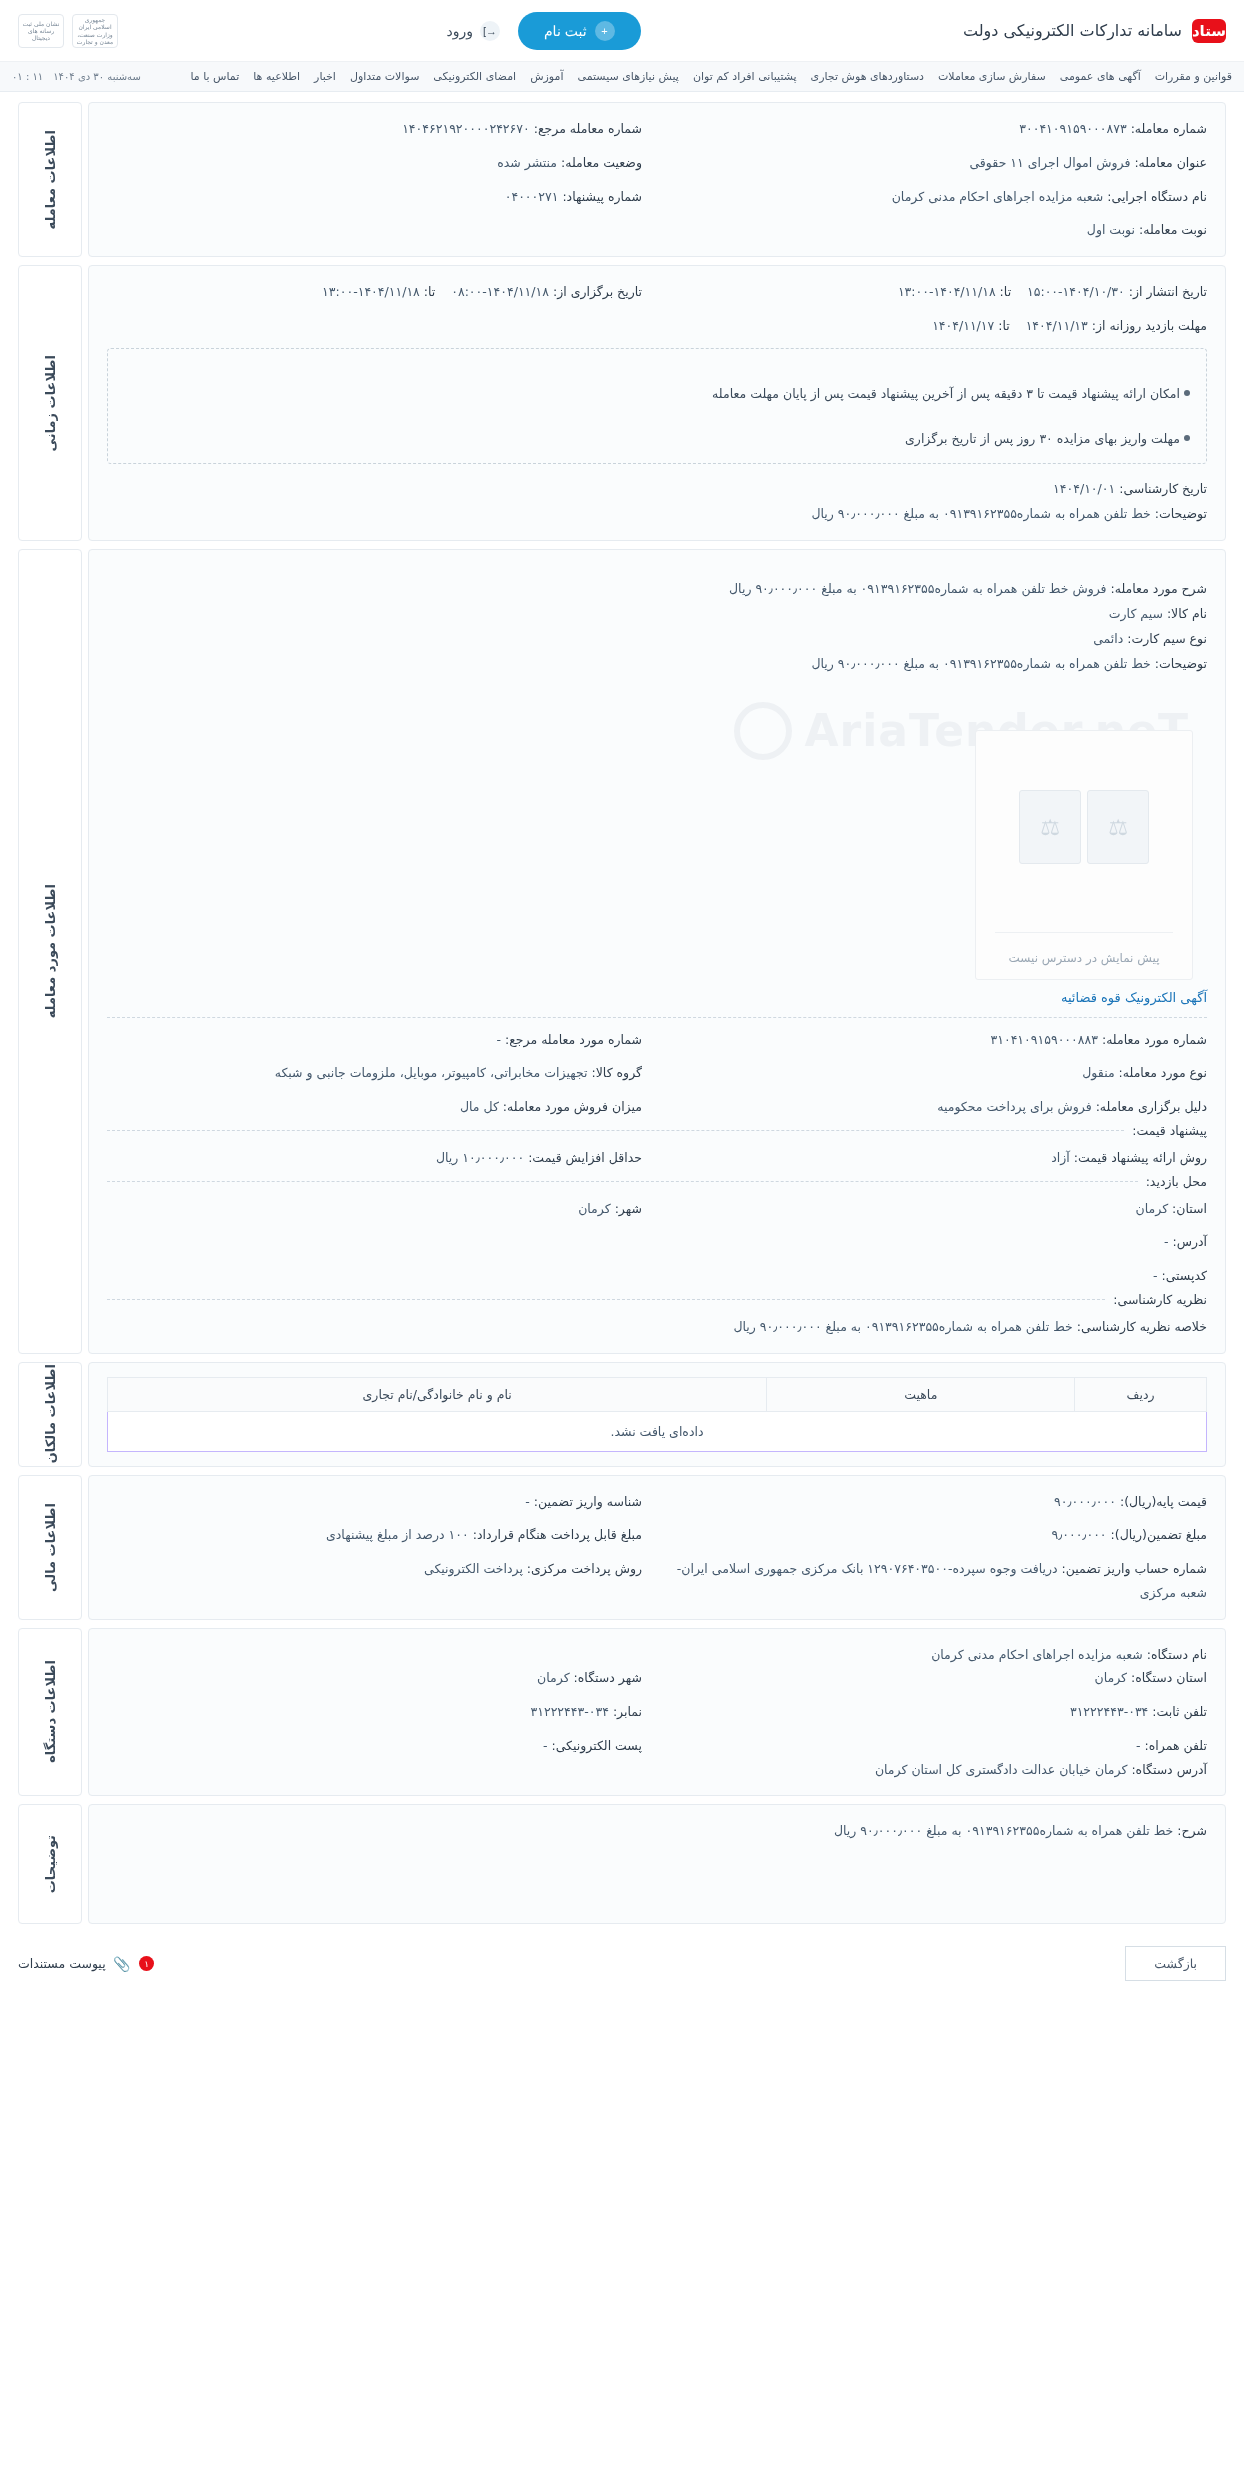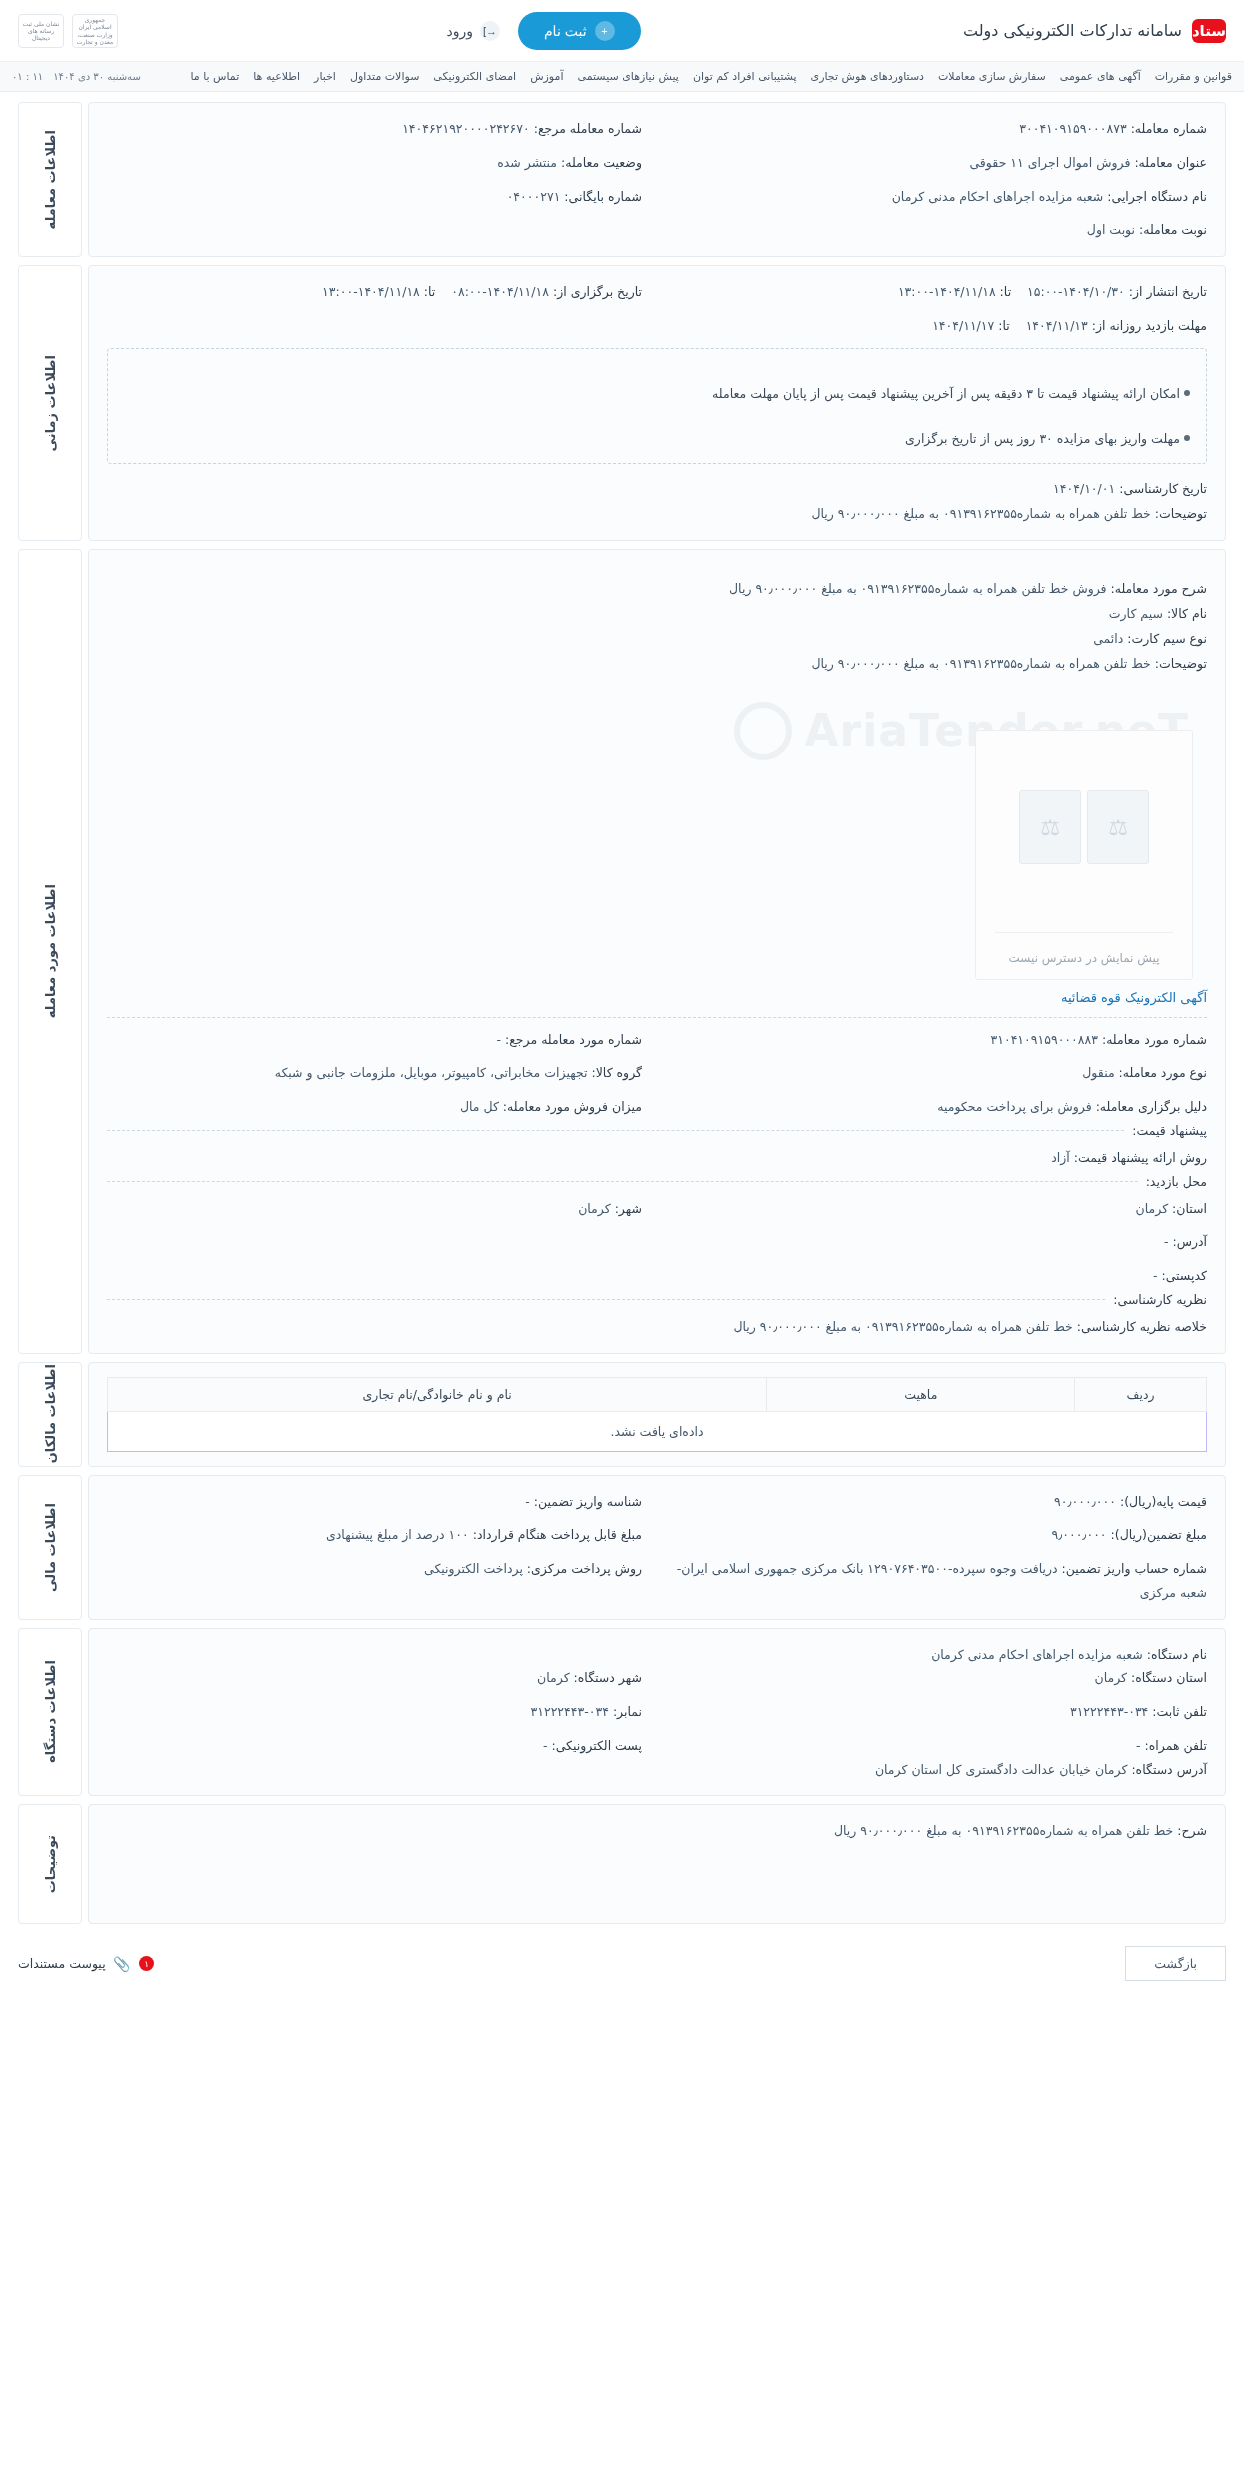--- a/index.html
+++ b/index.html
@@ -243,21 +243,21 @@
         </div>
         <div class="fld">
           <b>وضعیت معامله:</b>
           <span class="val">منتشر شده</span>
         </div>
         <div class="fld">
           <b>نام دستگاه اجرایی:</b>
           <span class="val">شعبه مزایده اجراهای احکام مدنی کرمان</span>
         </div>
         <div class="fld">
-          <b>شماره بایگانی:</b>
+          <b>شماره پیشنهاد:</b>
           <span class="val">۰۴۰۰۰۲۷۱</span>
         </div>
         <div class="fld">
           <b>نوبت معامله:</b>
           <span class="val">نوبت اول</span>
         </div>
       </div>
     </div>
     <div class="side-label">
       <span>اطلاعات معامله</span>
@@ -385,20 +385,24 @@
       </div>
 
       <div class="sub-h">
         <span>پیشنهاد قیمت:</span>
         <span class="line"></span>
       </div>
       <div class="grid2">
         <div class="fld">
           <b>روش ارائه پیشنهاد قیمت:</b>
           <span class="val">آزاد</span>
+        </div>
+        <div class="fld">
+          <b>حداقل افزایش قیمت:</b>
+          <span class="val">۱۰٫۰۰۰٫۰۰۰ ریال</span>
         </div>
       </div>
 
       <div class="sub-h">
         <span>محل بازدید:</span>
         <span class="line"></span>
       </div>
       <div class="grid2">
         <div class="fld">
           <b>استان:</b>

